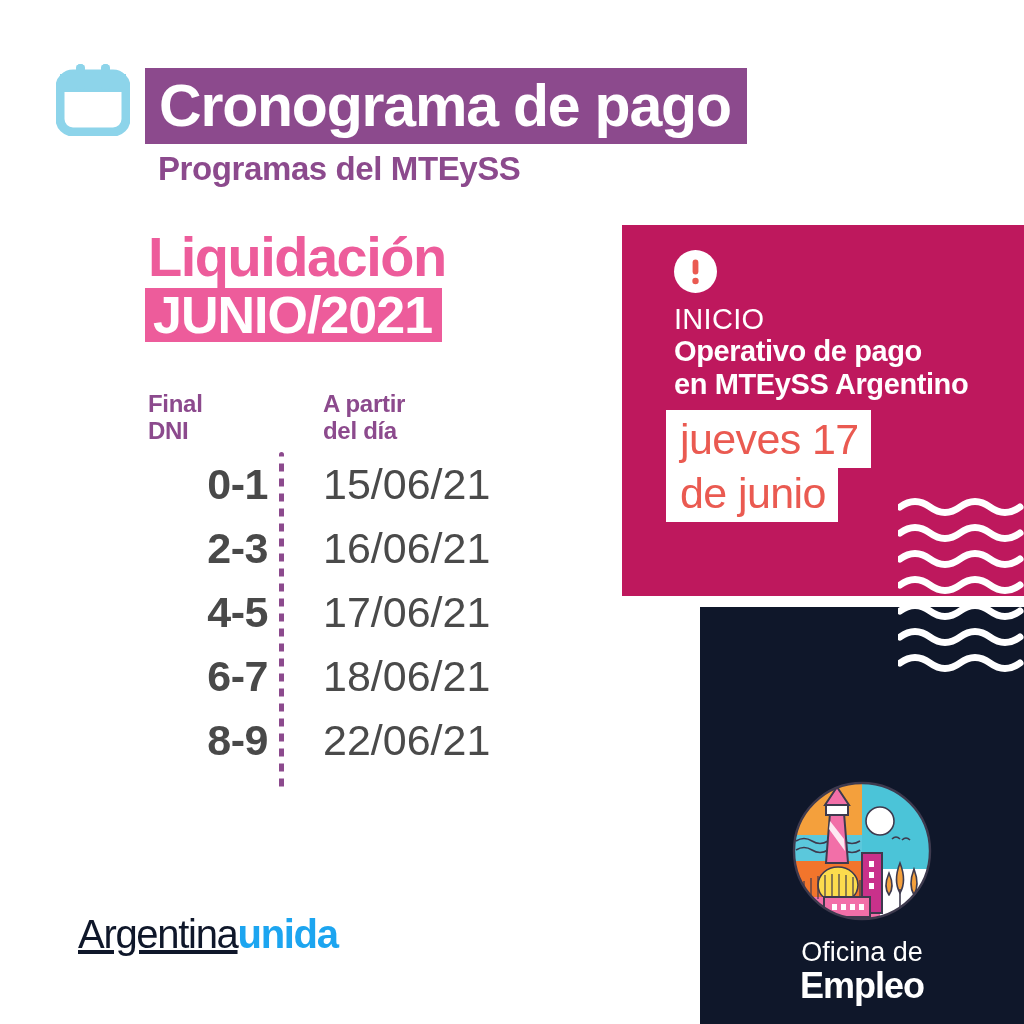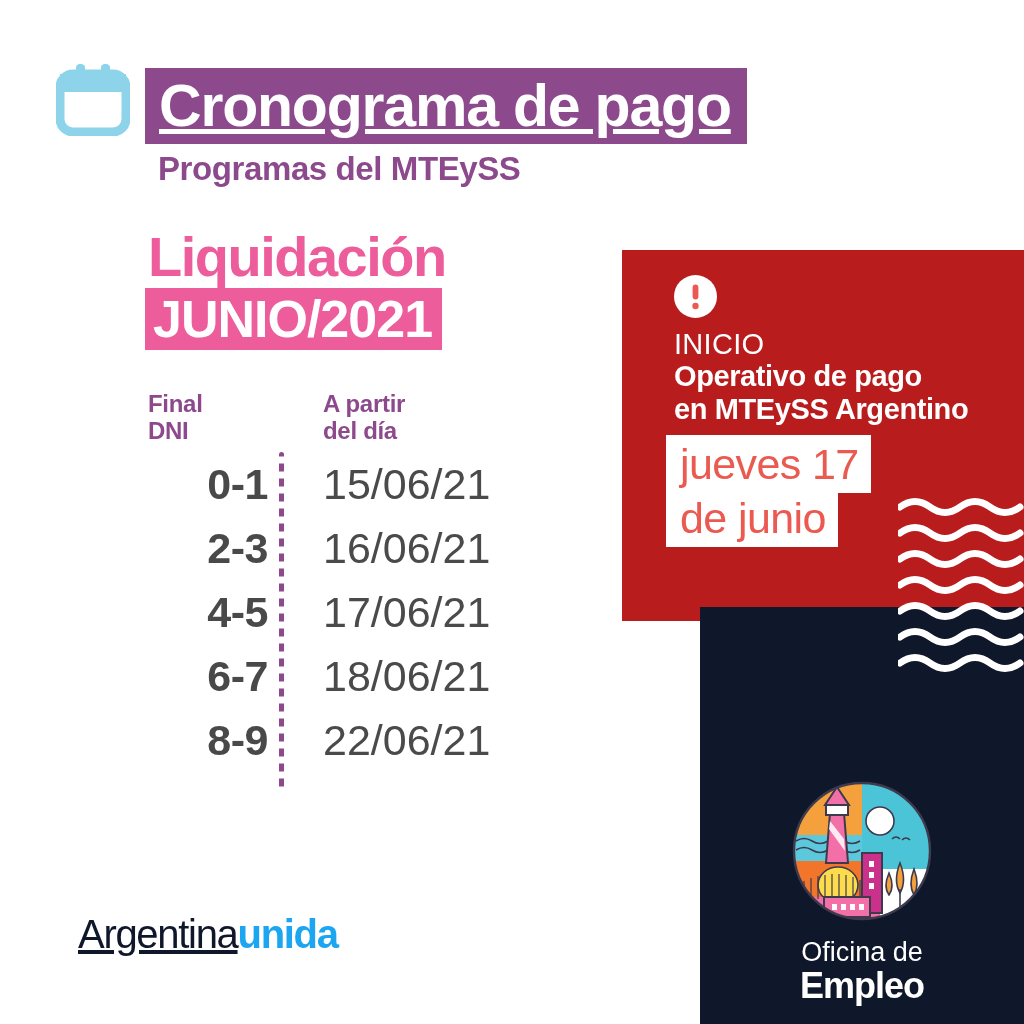--- a/index.html
+++ b/index.html
@@ -15,36 +15,36 @@
 
   #calendar-icon{ position:absolute; left:56px; top:62px; width:74px; height:74px; }
 
   #title-bar{
     position:absolute; left:145px; top:68px; height:76px;
     background:#8C4A8D; display:flex; align-items:center;
     padding:0 16px 0 14px;
   }
   #title-text{
     color:#ffffff; font-size:59px; font-weight:bold;
-    letter-spacing:-1.2px; line-height:76px; white-space:nowrap;text-decoration:underline;
+    letter-spacing:-1.2px; line-height:76px; white-space:nowrap;
   }
   #subtitle-text{
     position:absolute; left:158px; top:150px;
     color:#8C4A8D; font-size:33px; font-weight:bold;
     letter-spacing:-0.4px; white-space:nowrap;
   }
 
   
   #liq-word{
     position:absolute; left:148px; top:228px;
     color:#ED5C9B; font-size:56px; font-weight:bold;
     letter-spacing:-1.5px; line-height:58px; white-space:nowrap;
   }
   #period-bar{
-    position:absolute; left:145px; top:288px; height:62px;
+    position:absolute; left:145px; top:288px; height:54px;
     background:#ED5C9B; padding:0 10px 0 8px; display:flex; align-items:center;
   }
   #period-text{
     color:#ffffff; font-size:52px; font-weight:bold;
     letter-spacing:-1px; line-height:54px; white-space:nowrap;
   }
 
   
   #table-block{ position:absolute; left:148px; top:390px; width:430px; }
   .thead{ position:relative; height:62px; }
@@ -78,22 +78,22 @@
   
   #argentina-unida{
     position:absolute; left:78px; top:912px;
     font-size:40px; letter-spacing:-1.3px; white-space:nowrap;
   }
   #au-argentina{ color:#0f172a; font-weight:normal;text-decoration:underline; }
   #au-unida{ color:#1CA5F0; font-weight:bold; }
 
   
   #red-panel{
-    position:absolute; left:622px; top:250px; width:402px; height:371px;
-    background:#b91c1c; overflow:hidden;
+    position:absolute; left:622px; top:225px; width:402px; height:371px;
+    background:#be185d; overflow:hidden;
   }
   #alert-icon{
     position:absolute; left:52px; top:25px; width:43px; height:43px;
   }
   #inicio-label{
     position:absolute; left:52px; top:78px;
     color:#fff; font-size:29px; font-weight:normal; letter-spacing:0.3px;
   }
   #inicio-desc{
     position:absolute; left:52px; top:110px;

